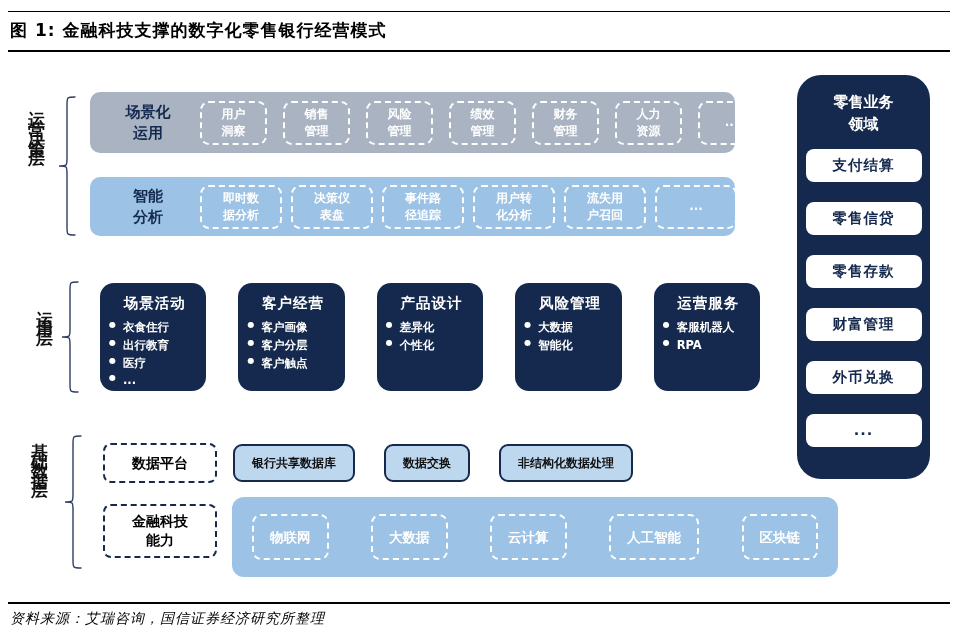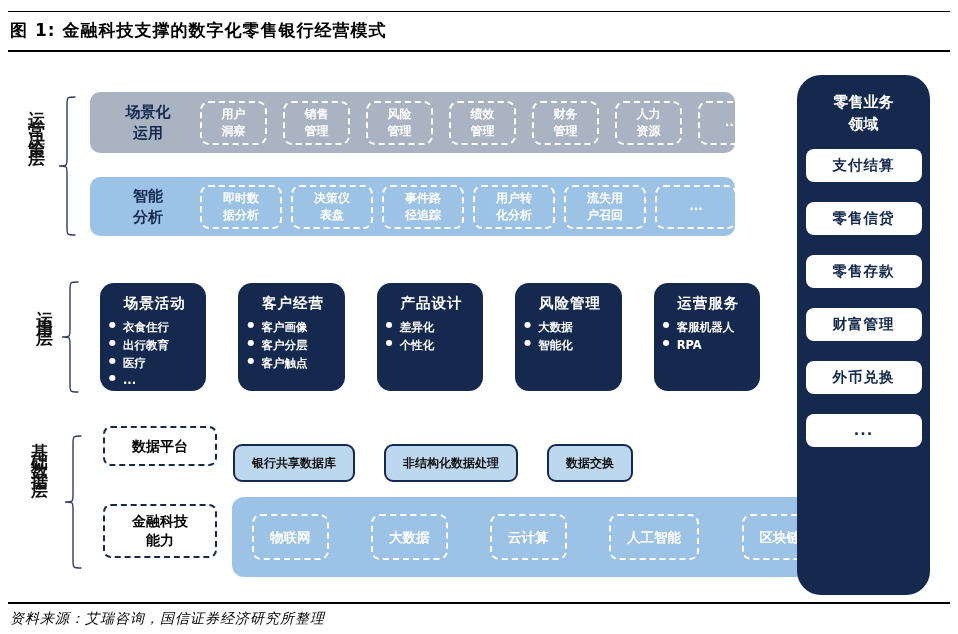--- a/index.html
+++ b/index.html
@@ -40,29 +40,29 @@
   
   #app-cards { position: absolute; left: 100px; top: 283px; width: 660px; display: flex; gap: 32px; }
   .app-card { width: 126px; height: 108px; background: #14294d; border-radius: 14px; color: #fff; padding: 11px 6px 6px 9px; }
   .app-card .card-title { font-size: 14.5px; font-weight: bold; text-align: center; margin-bottom: 6px; letter-spacing: 1px; }
   .app-card ul { list-style: none; }
   .app-card li { font-size: 11.5px; font-weight: bold; line-height: 1.55; padding-left: 14px; position: relative; }
   .app-card li::before { content: "●"; position: absolute; left: 0; top: 0; font-size: 8px; }
 
   
   .dashbox { position: absolute; border: 2px dashed #14294d; border-radius: 8px; background: #fff; color: #000; font-weight: bold; font-size: 14px; display: flex; align-items: center; justify-content: center; text-align: center; white-space: pre-line; line-height: 1.35; }
-  #platform-box { left: 103px; top: 426px; width: 114px; height: 40px; }
+  #platform-box { left: 103px; top: 443px; width: 114px; height: 40px; }
   #fintech-box { left: 103px; top: 504px; width: 114px; height: 54px; }
   #platform-items { position: absolute; left: 233px; top: 444px; display: flex; gap: 29px; }
   .solidbox { border: 2px solid #14294d; border-radius: 9px; background: #bdd7ee; color: #111; font-weight: bold; font-size: 12px; padding: 0 17px; height: 38px; display: flex; align-items: center; justify-content: center; }
   #fintech-band { position: absolute; left: 232px; top: 497px; width: 606px; height: 80px; background: #9cc3e5; border-radius: 12px; display: flex; align-items: center; justify-content: space-between; padding: 0 20px; }
   #fintech-band .pill { height: 46px; padding: 0 16px; font-size: 13.5px; }
 
   
-  #retail-panel { position: absolute; left: 797px; top: 75px; width: 133px; height: 520px; background: #14294d; border-radius: 24px; display: flex; flex-direction: column; align-items: center; padding: 17px 8px 10px; }
+  #retail-panel { position: absolute; left: 797px; top: 75px; width: 133px; height: 404px; background: #14294d; border-radius: 24px; display: flex; flex-direction: column; align-items: center; padding: 17px 8px 10px; }
   #retail-title { color: #fff; font-weight: bold; font-size: 15px; text-align: center; line-height: 1.45; white-space: pre-line; margin-bottom: 13px; }
   .retail-item { flex: none; width: 116px; height: 33px; background: #fff; border-radius: 8px; color: #14294d; font-weight: bold; font-size: 14.5px; display: flex; align-items: center; justify-content: center; margin-bottom: 20px; letter-spacing: 1px; }
 </style>
 </head>
 <body>
 
 <div id="page">
 
   <div class="hline" id="line-top"></div>
   <div id="fig-title">图 1:  金融科技支撑的数字化零售银行经营模式</div>
@@ -164,22 +164,22 @@
       <li>客服机器人</li>
           <li>RPA</li>
         </ul>
     </div>
   </div>
 
   <div class="dashbox" id="platform-box">数据平台</div>
   <div id="platform-items">
 
   <div class="solidbox">银行共享数据库</div>
+      <div class="solidbox">数据交换</div>
       <div class="solidbox">非结构化数据处理</div>
-      <div class="solidbox">数据交换</div>
     </div>
 
   <div class="dashbox" id="fintech-box">金融科技
 能力</div>
   <div id="fintech-band">
 
   <div class="pill">物联网</div>
       <div class="pill">大数据</div>
       <div class="pill">云计算</div>
       <div class="pill">人工智能</div>

